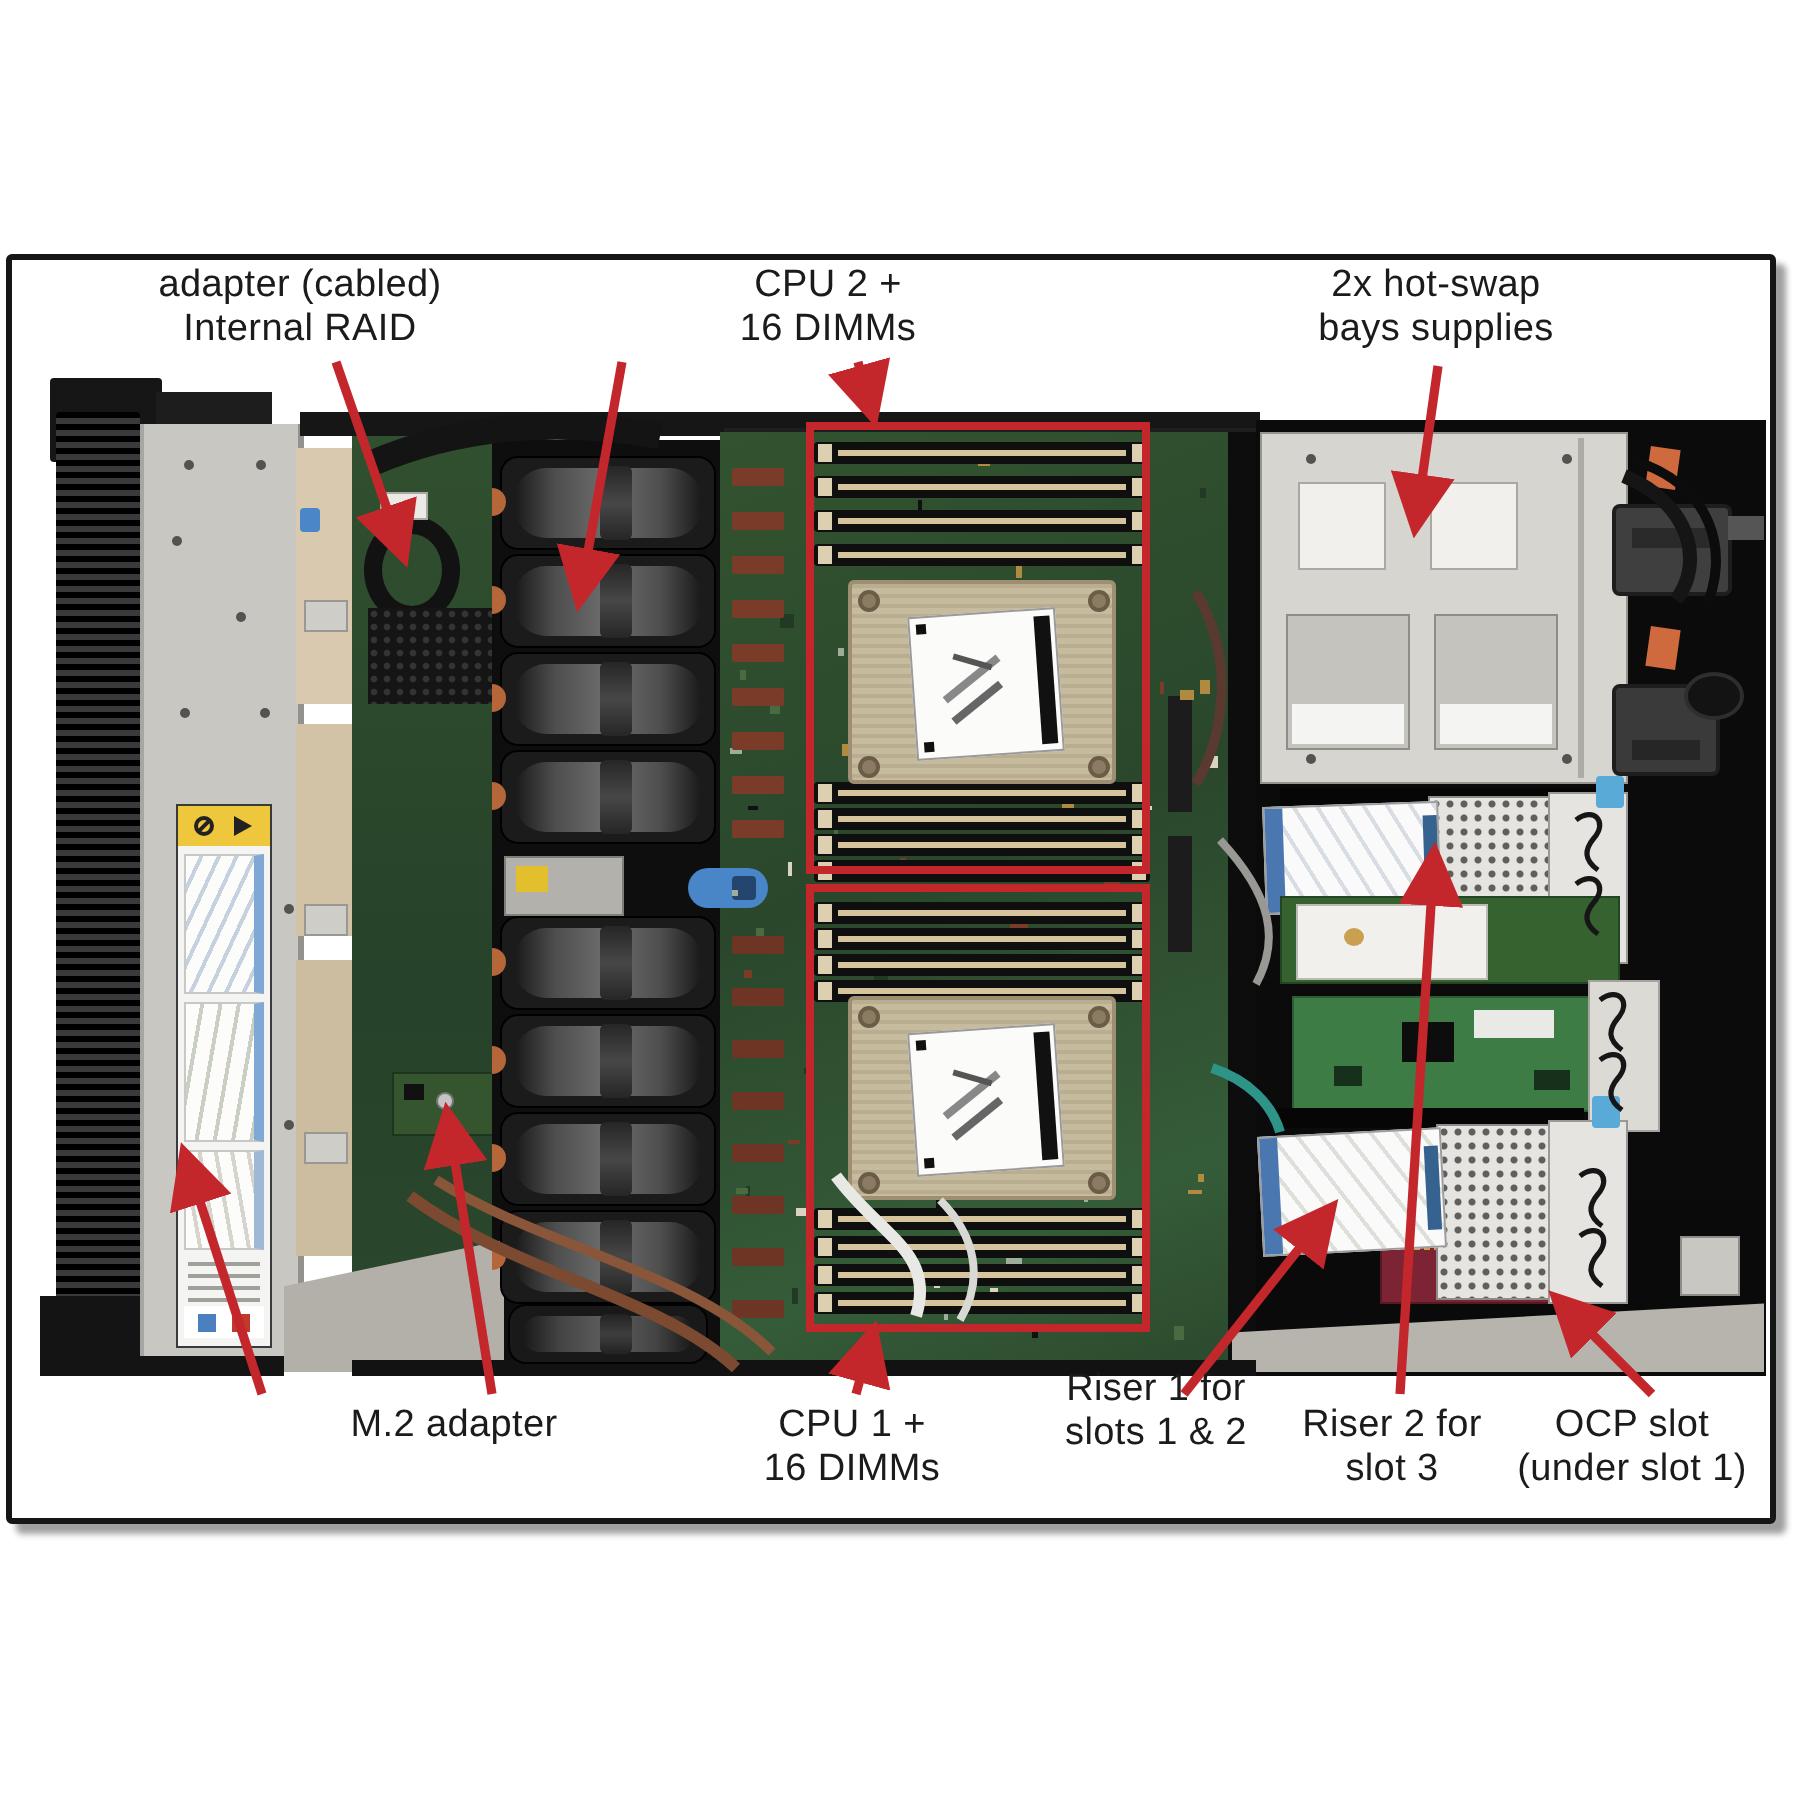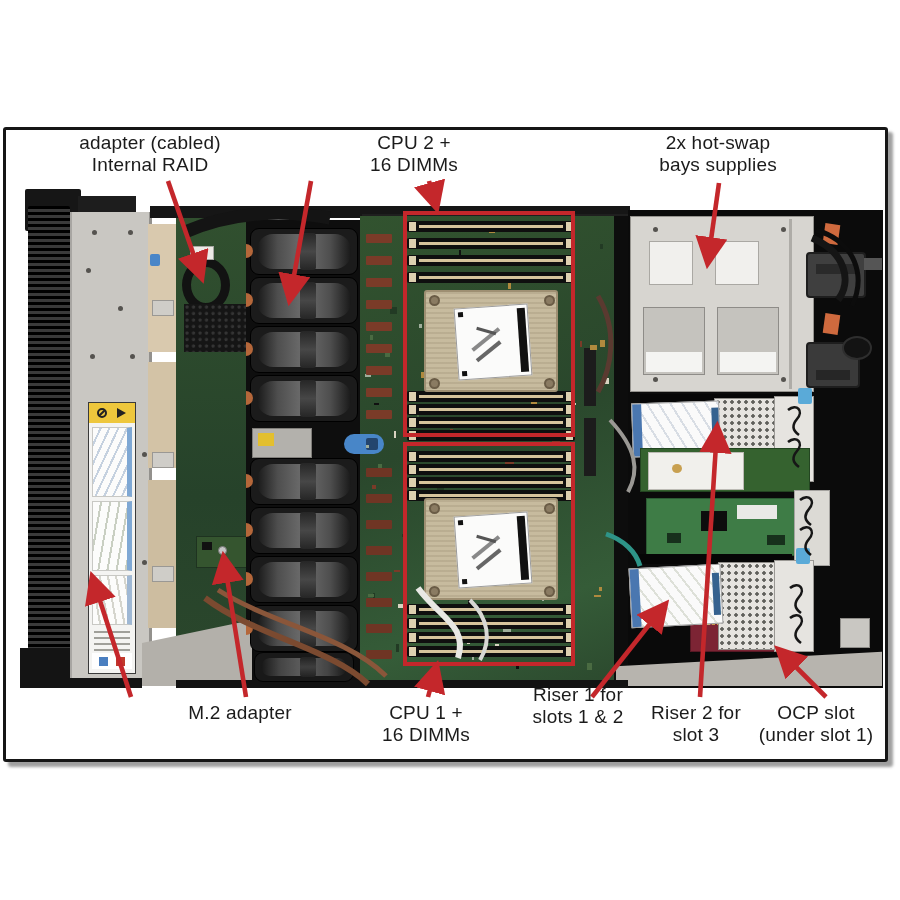--- a/index.html
+++ b/index.html
@@ -395,21 +395,21 @@
     <div>Internal RAID</div>
   </div>
   <div class="lbl" style="left:344px;top:132px;width:140px">
     <div>CPU 2 +</div>
     <div>16 DIMMs</div>
   </div>
   <div class="lbl" style="left:628px;top:132px;width:180px">
     <div>2x hot-swap</div>
     <div>bays supplies</div>
   </div>
-  <div class="lbl" style="left:170px;top:702px;width:140px">
+  <div class="lbl" style="left:157px;top:702px;width:140px">
     <div>M.2 adapter</div>
     <div></div>
   </div>
   <div class="lbl" style="left:356px;top:702px;width:140px">
     <div>CPU 1 +</div>
     <div>16 DIMMs</div>
   </div>
   <div class="lbl" style="left:508px;top:684px;width:140px">
     <div>Riser 1 for</div>
     <div>slots 1 &amp; 2</div>

